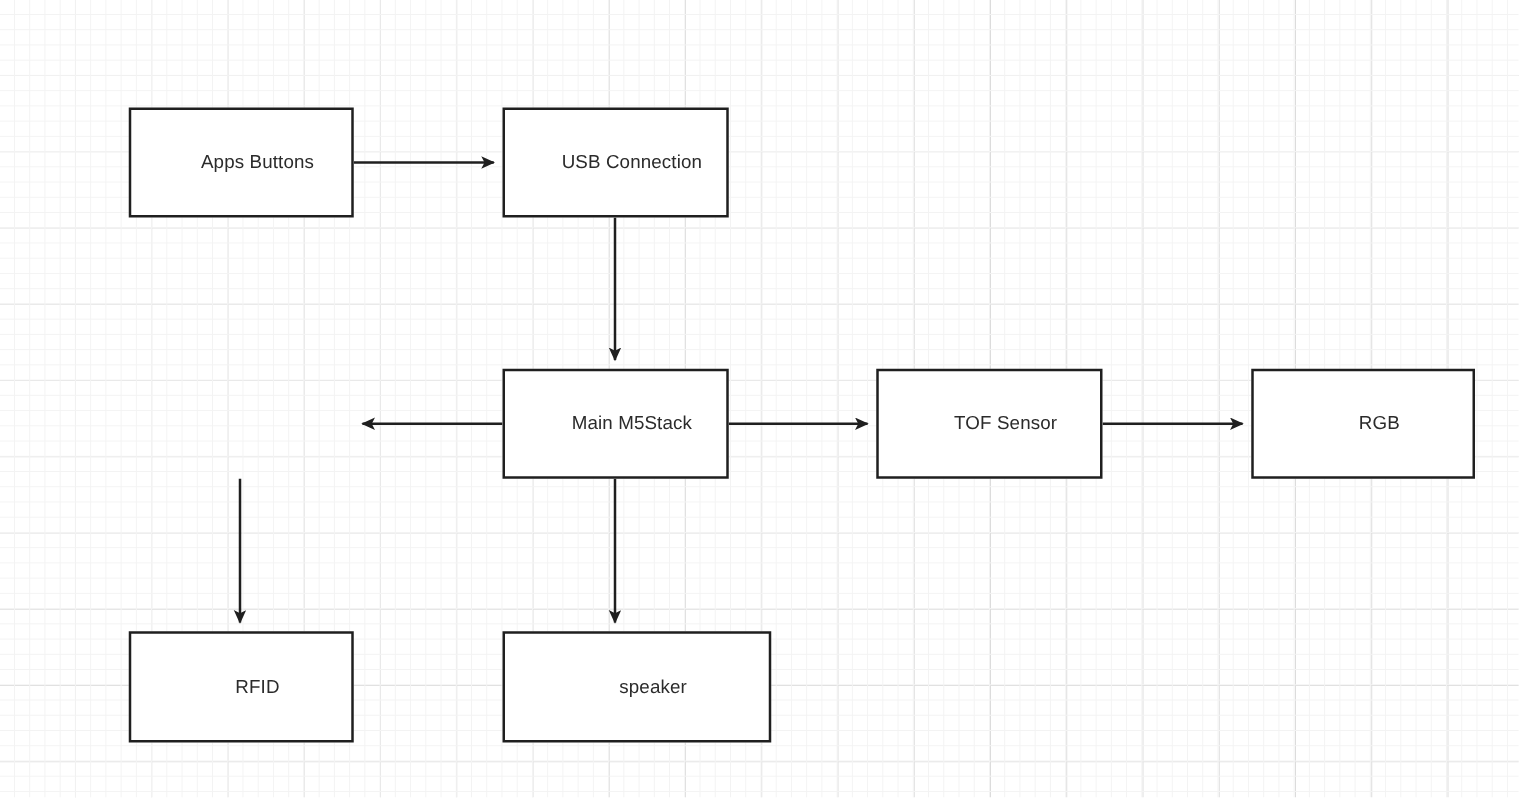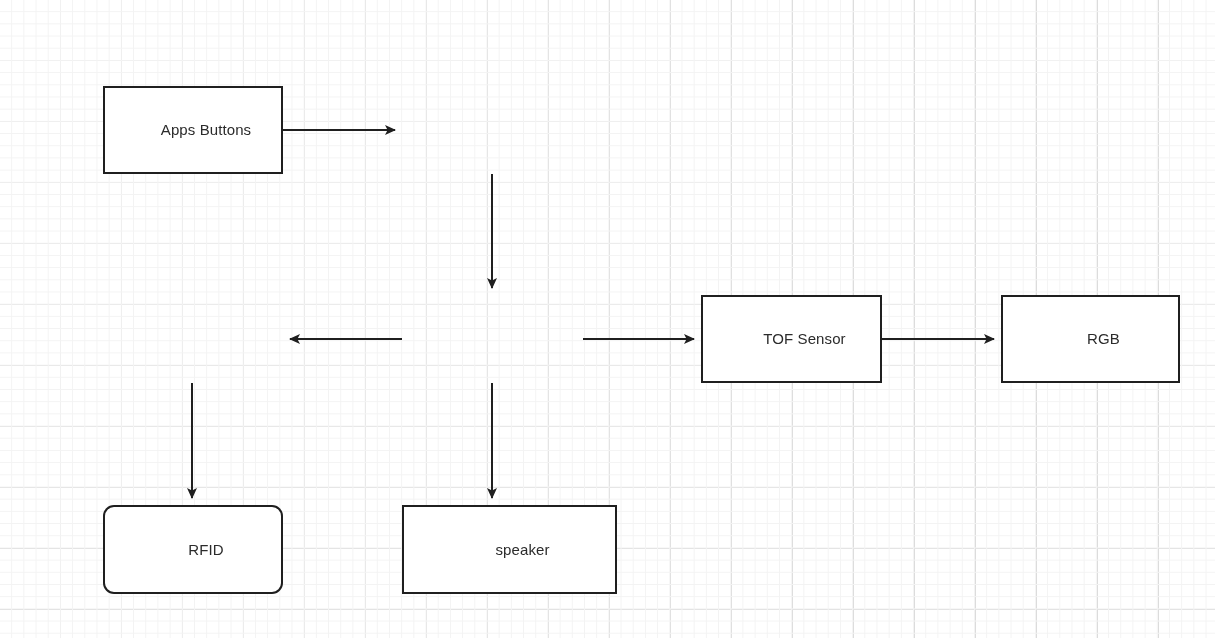--- a/index.html
+++ b/index.html
@@ -94,32 +94,38 @@
 
     <g>
       <line x1="492" y1="383" x2="492" y2="498" stroke="#1f1f1f" stroke-width="2" marker-end="url(#arrowRight)"></line>
     </g>
   </svg>
 
   <div class="node" style="left:103px; top:86px; width:180px; height:88px;">
     <span class="node-label">Apps Buttons</span>
   </div>
 
+  <div class="node" style="left:402px; top:86px; width:181px; height:88px;">
+    <span class="node-label">USB Connection</span>
+  </div>
 
 
+  <div class="node" style="left:402px; top:295px; width:181px; height:88px;">
+    <span class="node-label">Main M5Stack</span>
+  </div>
 
   <div class="node" style="left:701px; top:295px; width:181px; height:88px;">
     <span class="node-label">TOF Sensor</span>
   </div>
 
   <div class="node" style="left:1001px; top:295px; width:179px; height:88px;">
     <span class="node-label">RGB</span>
   </div>
 
-  <div class="node" style="left:103px; top:505px; width:180px; height:89px;border-radius:11px;">
+  <div class="node" style="left:103px; top:505px; width:180px; height:89px;">
     <span class="node-label">RFID</span>
   </div>
 
   <div class="node" style="left:402px; top:505px; width:215px; height:89px;">
     <span class="node-label">speaker</span>
   </div>
 
 </div>
 
 </body></html>

